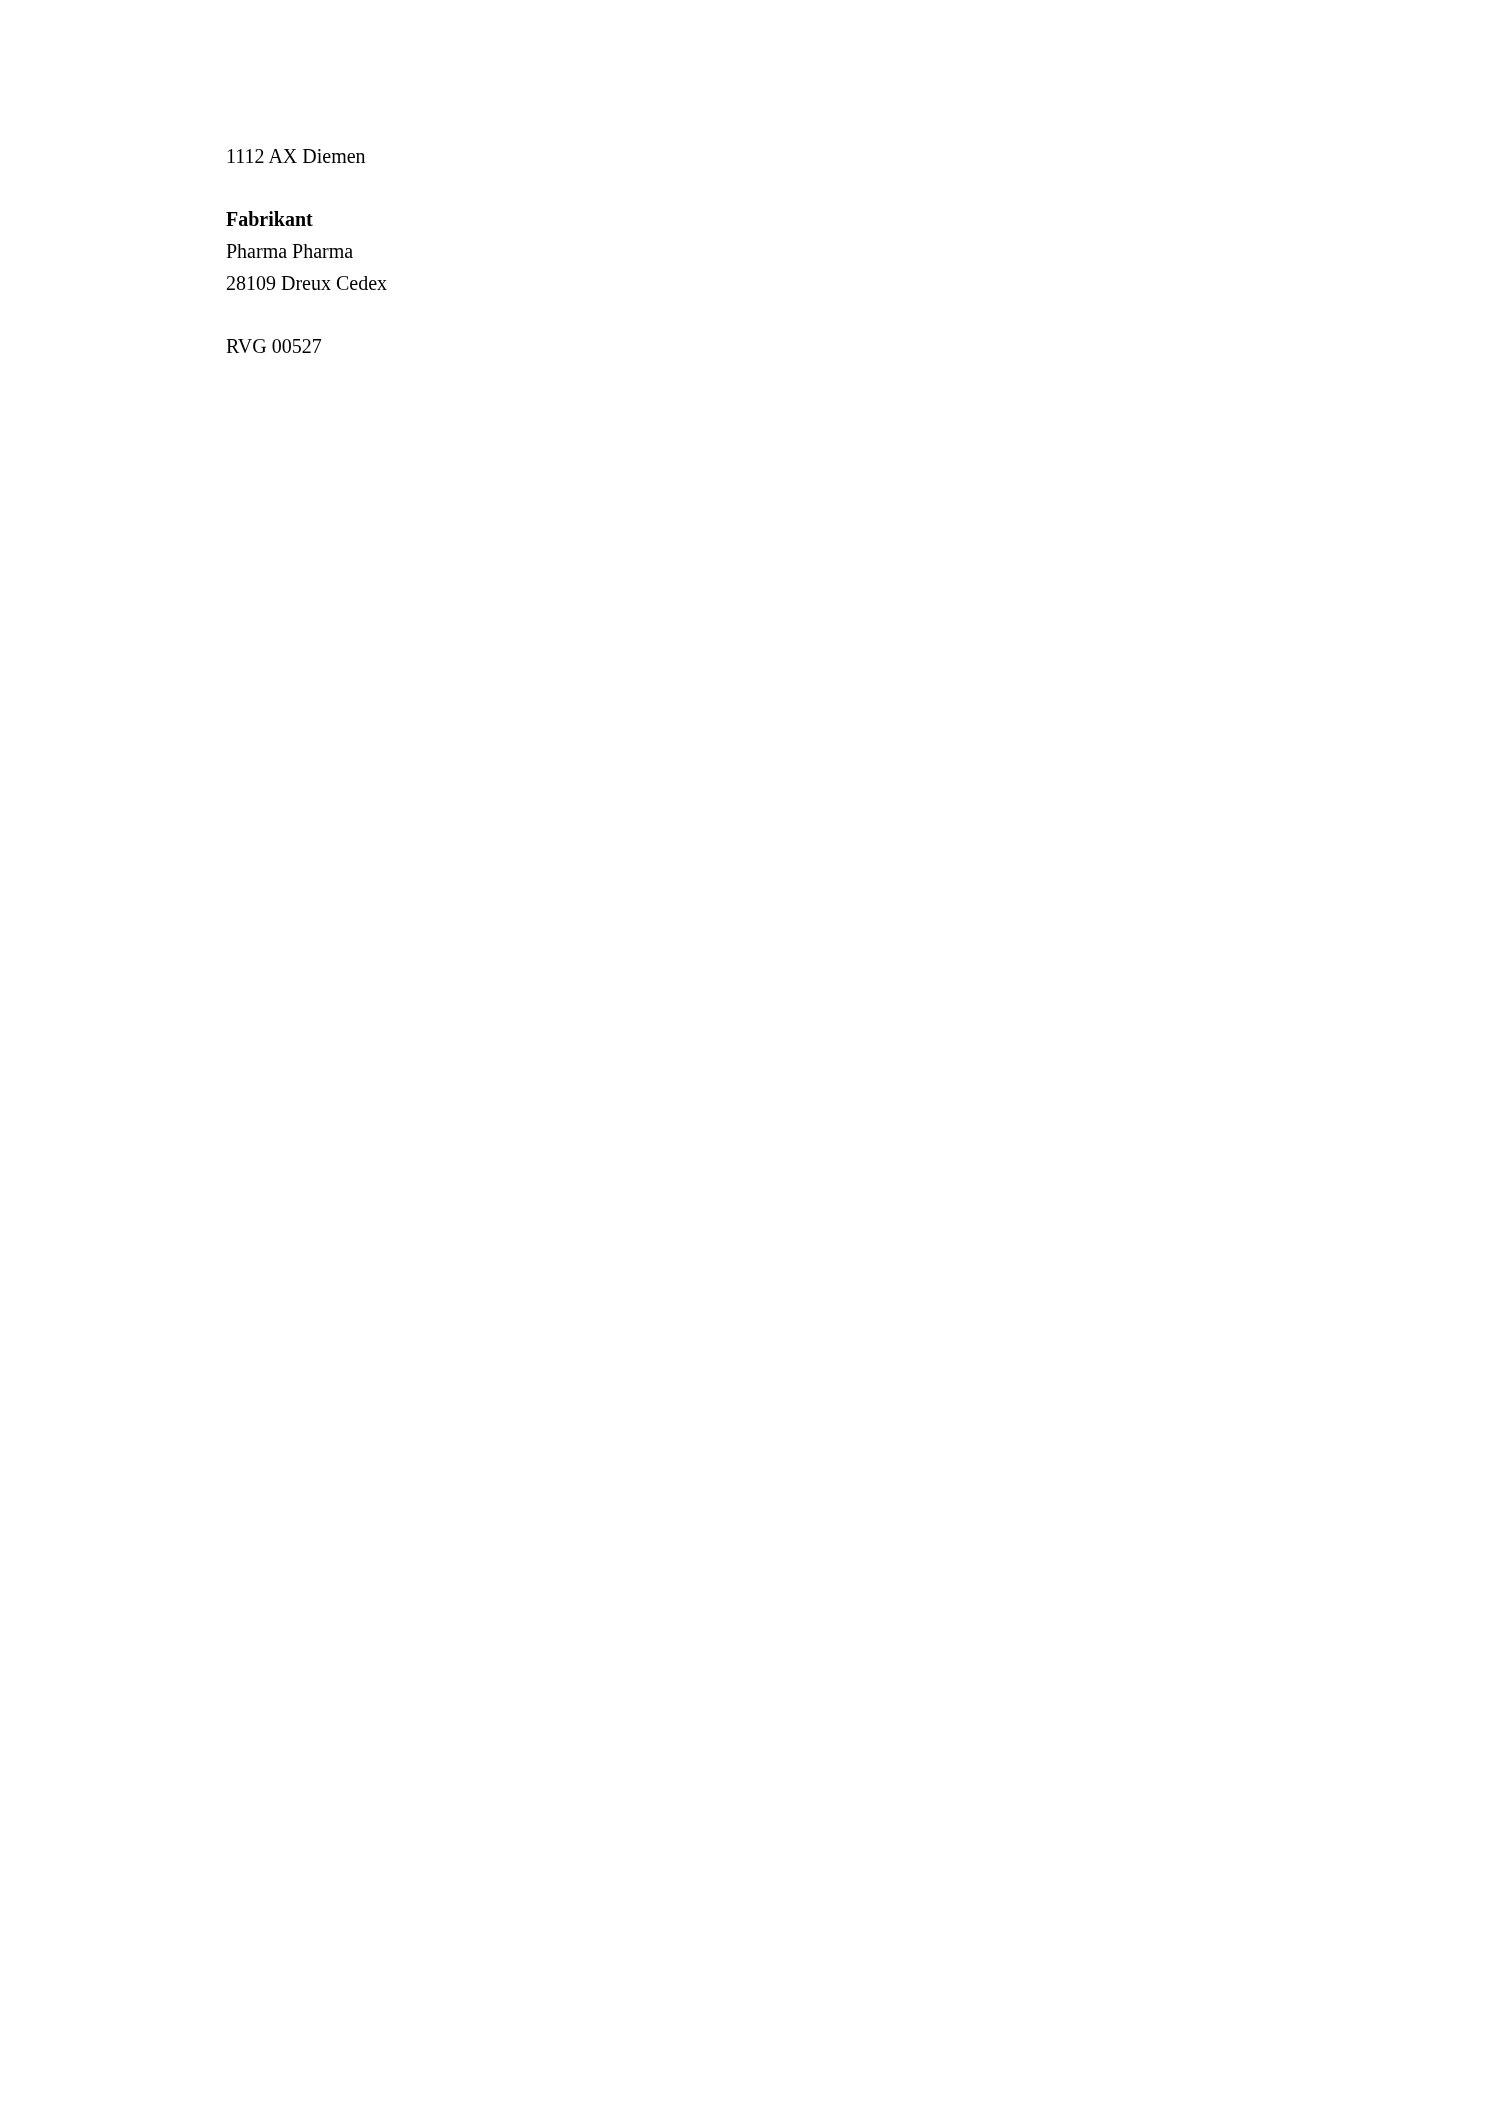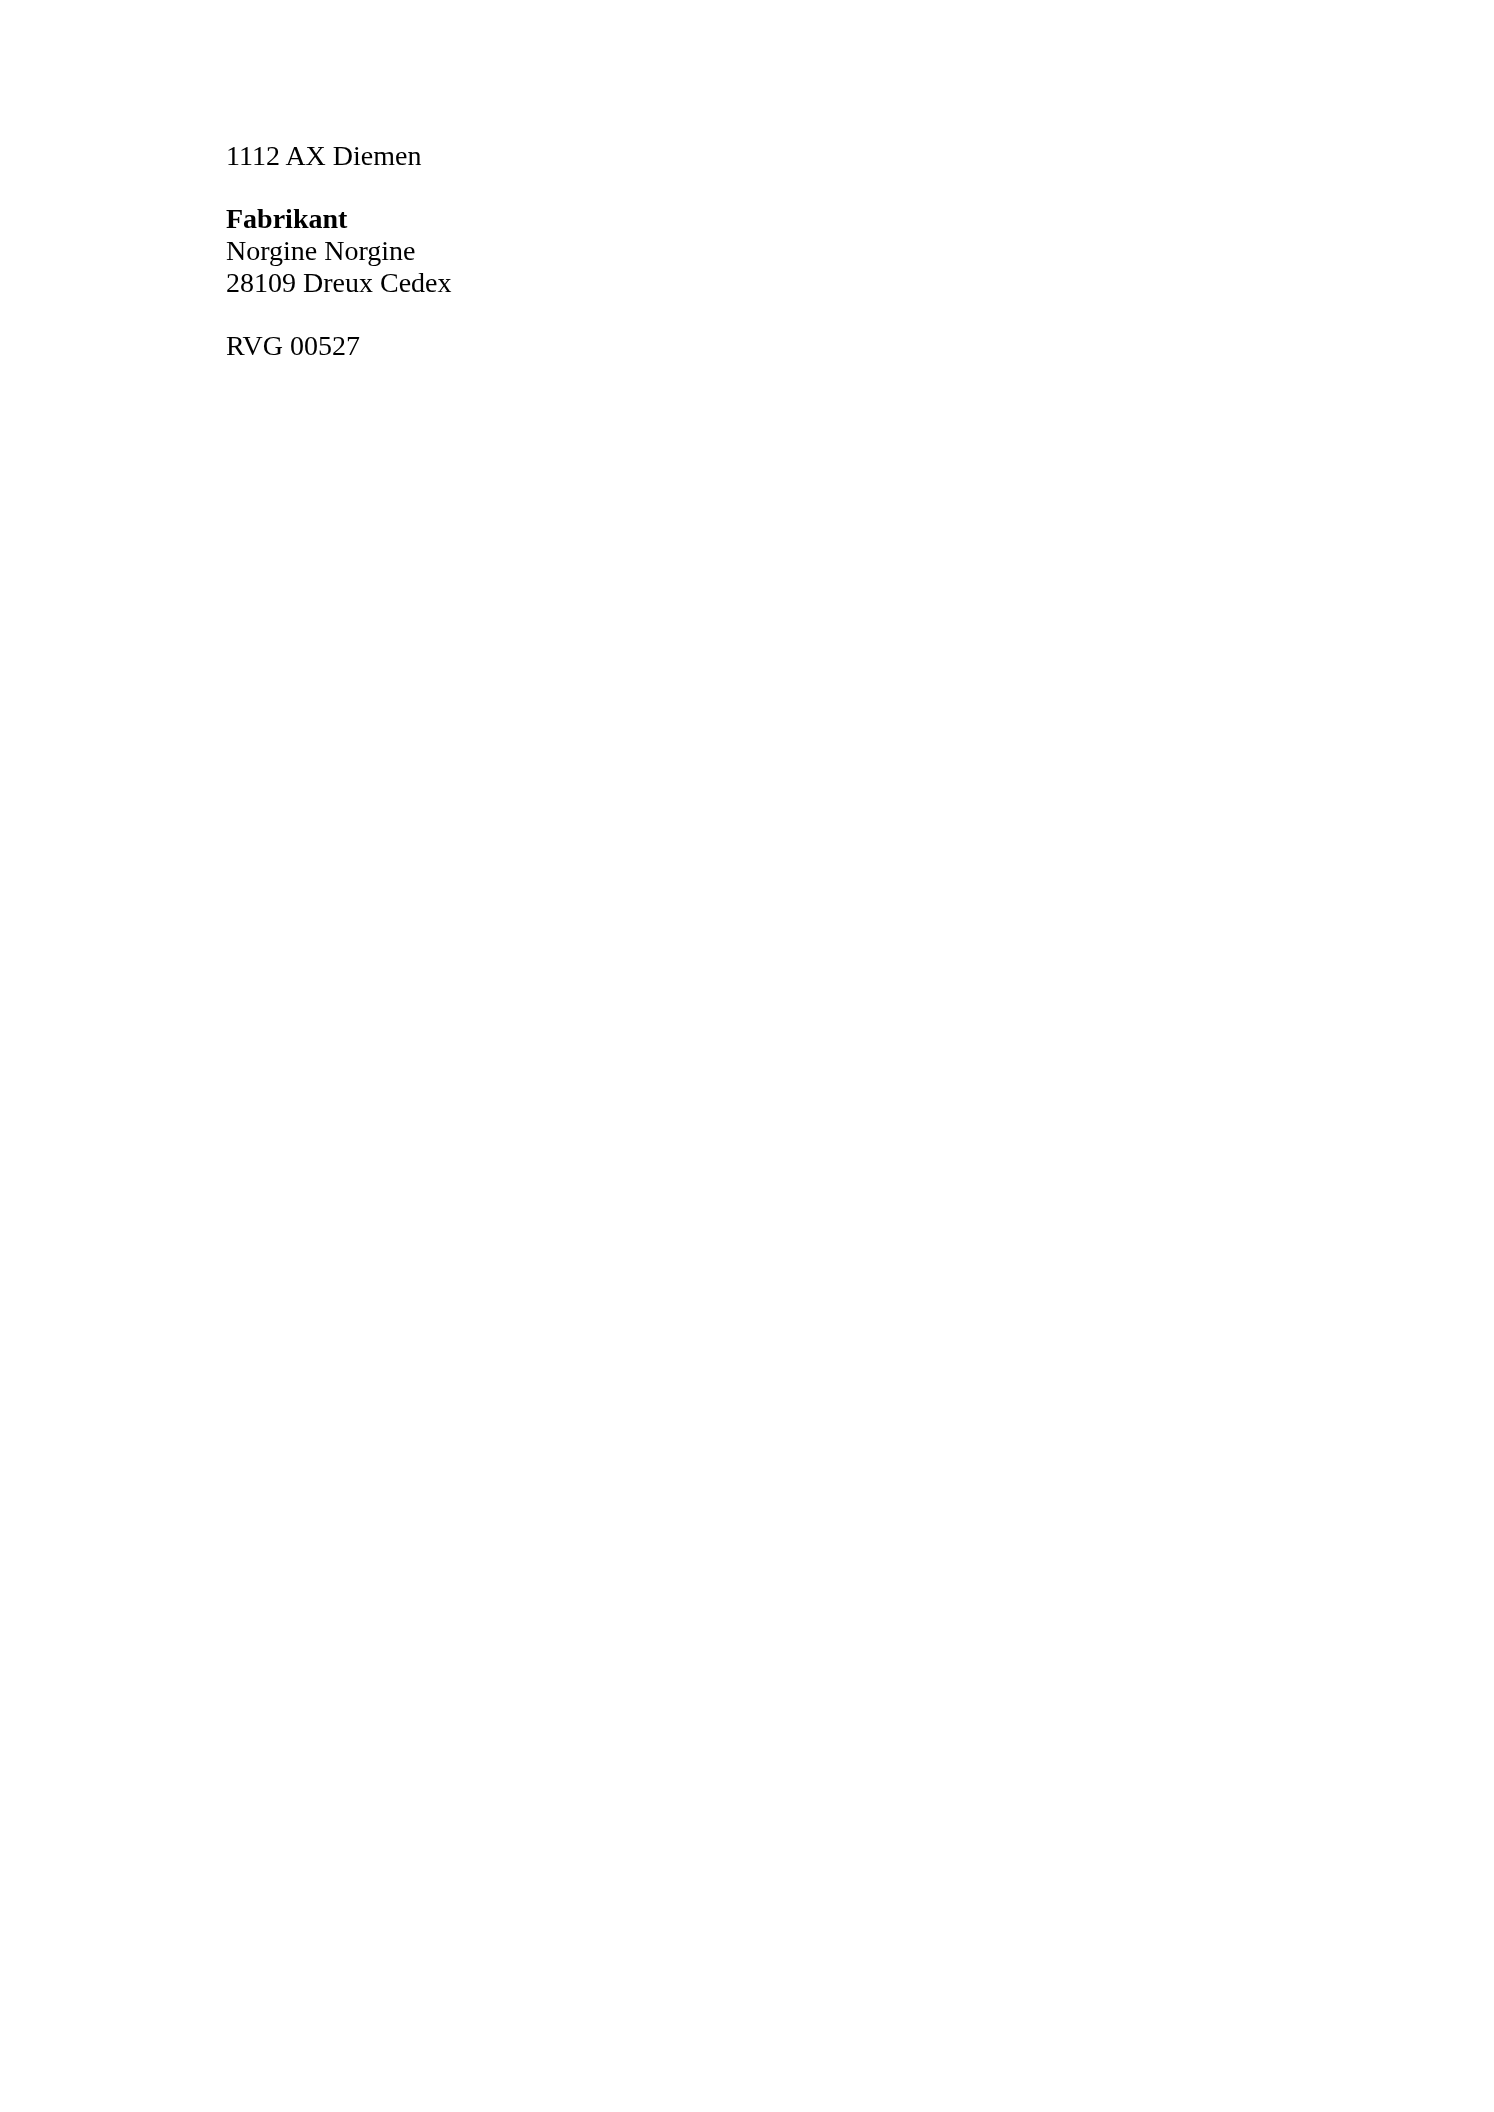--- a/index.html
+++ b/index.html
@@ -25,21 +25,21 @@
     background: #ffffff;
     overflow: hidden;
   }
   .content {
     position: absolute;
     left: 226px;
     top: 140px;
     width: 1060px;
   }
   .line {
-    font-size: 28px;
+    font-size: 20px;
     line-height: 32px;
     white-space: pre-wrap;
   }
   .bold {
     font-weight: bold;
   }
   .block {
     margin: 0;
   }
   .gap-section {
@@ -50,21 +50,21 @@
 <body>
 
 <div class="page">
   <div class="content">
 
     <div class="line block">1112 AX Diemen</div>
 
     <div class="gap-section"></div>
 
     <div class="line block bold">Fabrikant</div>
-    <div class="line block">Norgine Norgine</div>
+    <div class="line block">Pharma Pharma</div>
     <div class="line block">28109 Dreux Cedex</div>
 
     <div class="gap-section"></div>
 
     <div class="line block">RVG 00527</div>
 
     <div class="gap-section"></div>
 
 
   </div>

